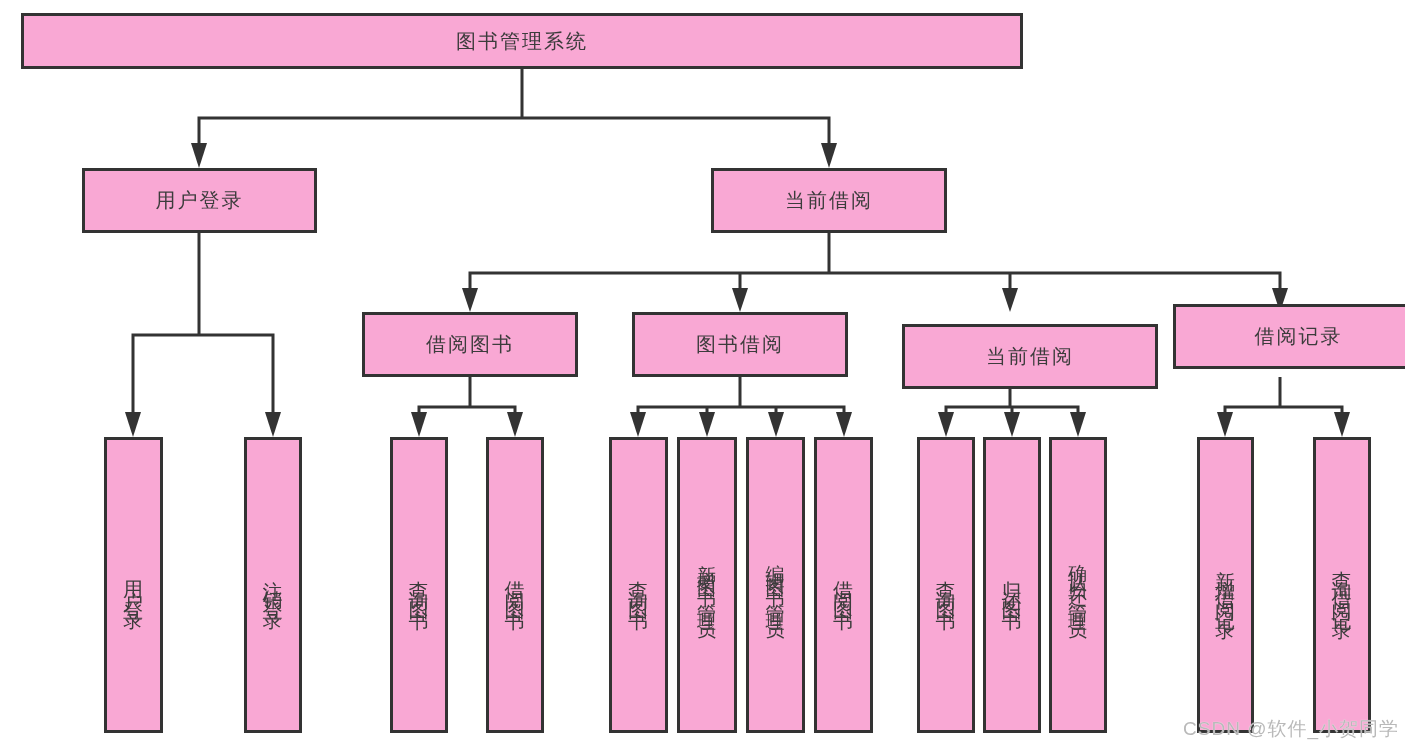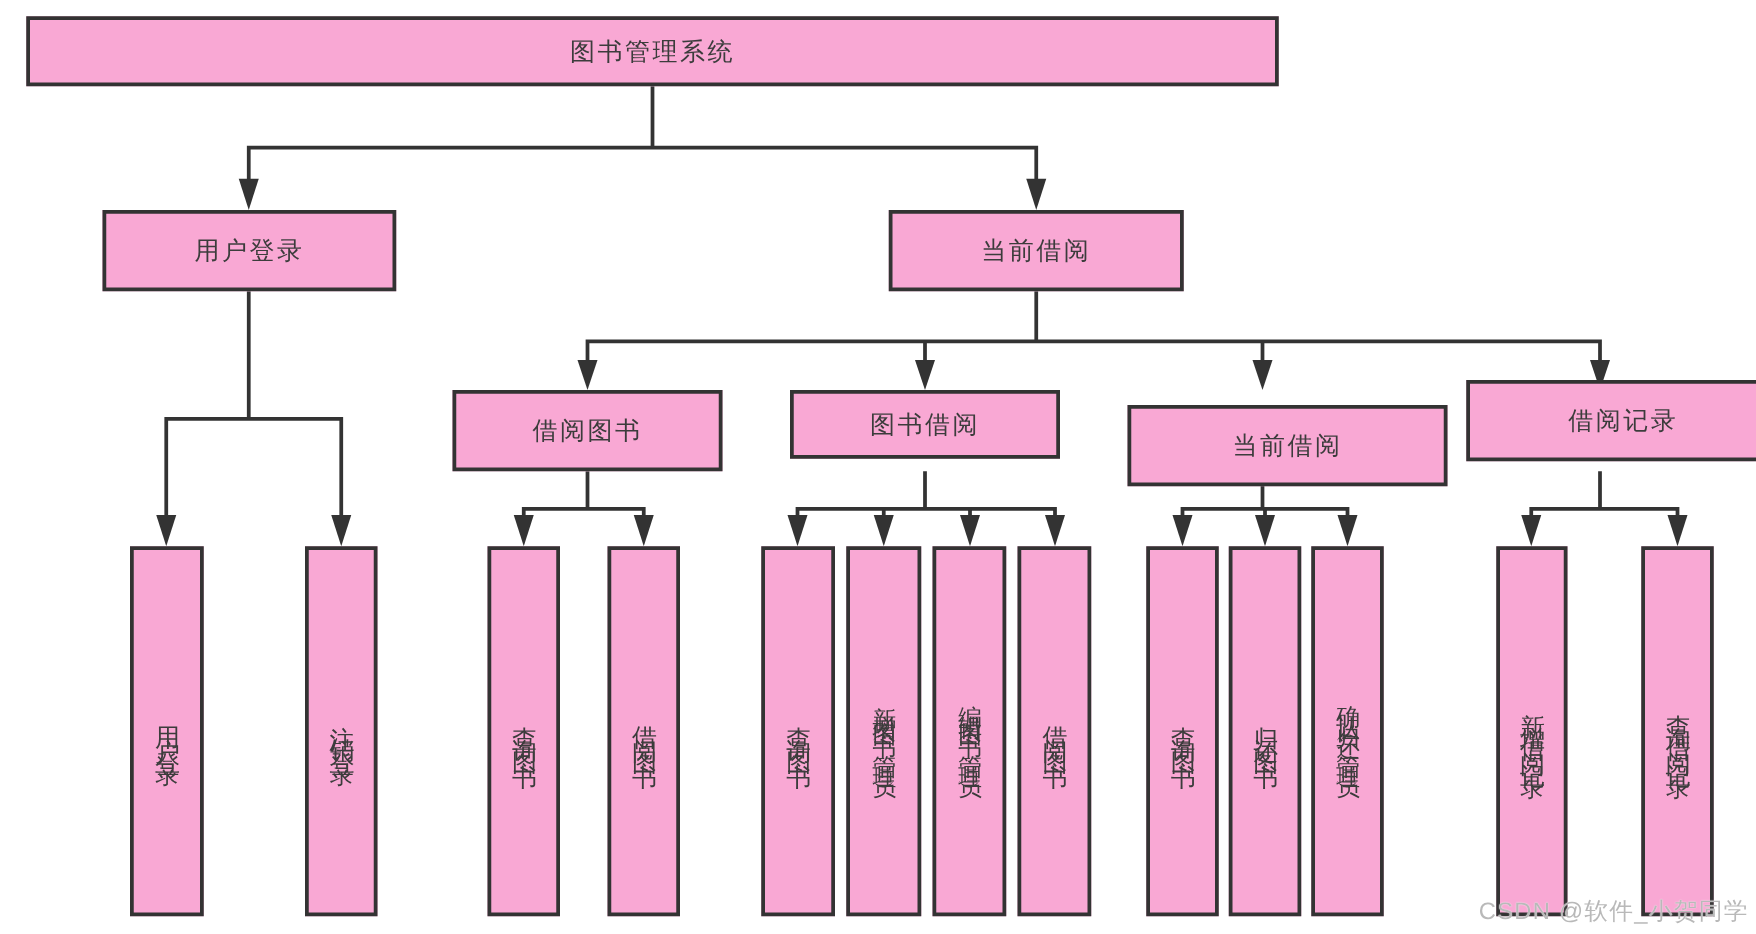--- a/index.html
+++ b/index.html
@@ -54,21 +54,21 @@
     font-size: 19px;
     letter-spacing: 8px;
   }
 
   
   #n-root  { left: 21px;   top: 13px;  width: 1002px; height: 56px; }
   #n-login { left: 82px;   top: 168px; width: 235px;  height: 65px; }
   #n-mgmt  { left: 711px;  top: 168px; width: 236px;  height: 65px; }
 
   #n-rec   { left: 362px;  top: 312px; width: 216px;  height: 65px; }
-  #n-bor   { left: 632px;  top: 312px; width: 216px;  height: 55px; }
+  #n-bor   { left: 632px;  top: 312px; width: 216px;  height: 65px; }
   #n-cur   { left: 902px;  top: 324px; width: 256px;  height: 65px; }
   #n-hist  { left: 1173px; top: 304px; width: 251px;  height: 65px; }
 
   #v1  { left: 104px;  top: 437px; width: 59px; height: 296px; }
   #v2  { left: 244px;  top: 437px; width: 58px; height: 296px; }
   #v3  { left: 390px;  top: 437px; width: 58px; height: 296px; }
   #v4  { left: 486px;  top: 437px; width: 58px; height: 296px; }
   #v5  { left: 609px;  top: 437px; width: 59px; height: 296px; }
   #v6  { left: 677px;  top: 437px; width: 60px; height: 296px; }
   #v7  { left: 746px;  top: 437px; width: 59px; height: 296px; }

